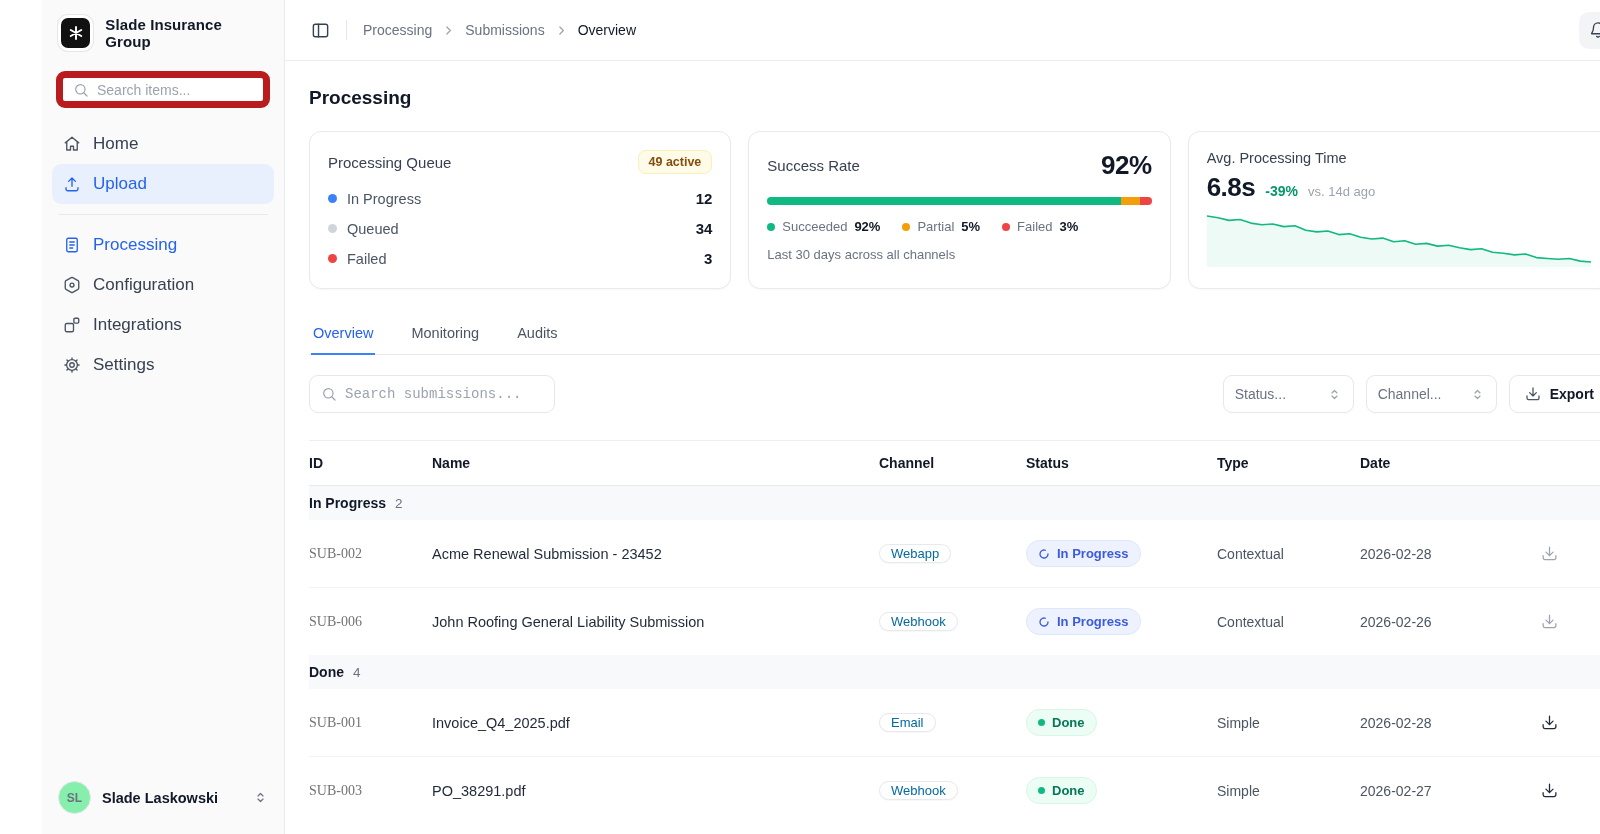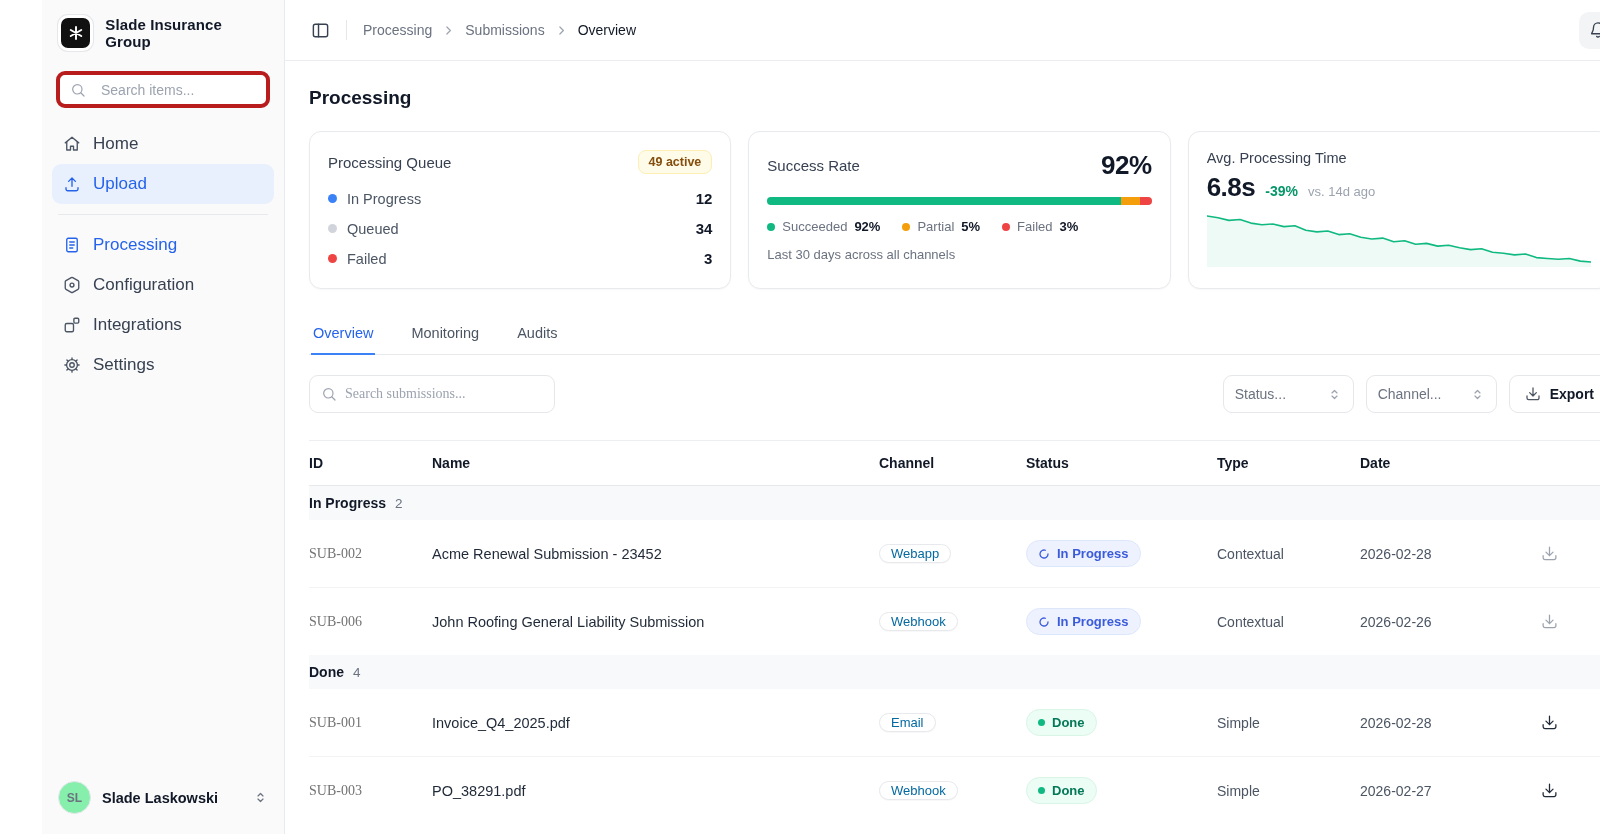--- a/index.html
+++ b/index.html
@@ -8,22 +8,22 @@
   .app { display:flex; width:1600px; height:834px;margin-left:42px; }
 
   
   .sidebar { width:243px; min-width:243px; background:#fafafa; border-right:1px solid #e8eaed;
     display:flex; flex-direction:column; }
   .brand { display:flex; align-items:center; gap:12px; padding:15px 16px 12px; }
   .brand-logo { width:36px; height:36px; border-radius:10px; background:#111; border:3px solid #fff;
     box-shadow:0 0 0 1px #e5e7eb; display:flex; align-items:center; justify-content:center; }
   .brand-logo svg { width:18px; height:18px; color:#fff; }
   .brand-name { font-size:15px; font-weight:700; color:#111827; letter-spacing:.1px; }
-  .side-search { margin:8px 14px 16px; height:37px; background:#fff; border:4px solid #b91c1c;
-    border-radius:9px; display:flex; align-items:center; gap:15px; padding:0 10px; }
+  .side-search { margin:8px 14px 16px; height:37px; background:#fff; border:7px solid #b91c1c;
+    border-radius:9px; display:flex; align-items:center; gap:8px; padding:0 10px; }
   .side-search svg { width:16px; height:16px; color:#9ca3af; flex:none; }
   .side-search input { border:none; outline:none; background:transparent; font-size:14px;
     font-family:"Liberation Sans", sans-serif; color:#374151; width:100%; }
   .side-search input::placeholder { color:#9ca3af; }
   nav { padding:0 10px; display:flex; flex-direction:column; }
   .nav-item { display:flex; align-items:center; gap:12px; padding:10px 11px; border-radius:9px;
     font-size:17px; font-weight:500; color:#374151; cursor:pointer; }
   .nav-item .nav-icon { display:flex; color:#4b5563; }
   .nav-item .nav-icon svg { width:18px; height:18px; }
   .nav-item.highlight { background:#e9f0fd; color:#2563eb; }
@@ -90,21 +90,21 @@
   .tab { font-size:14.5px; font-weight:500; color:#4b5563; padding:6px 2px 12px; cursor:pointer;
     border-bottom:2px solid transparent; margin-bottom:-1px; }
   .tab.active { color:#2563eb; border-bottom-color:#3b82f6; }
 
   
   .toolbar { display:flex; align-items:center; margin-top:20px; }
   .tb-search { width:246px; height:38px; border:1px solid #e5e7eb; border-radius:9px; display:flex;
     align-items:center; gap:8px; padding:0 11px; background:#fff; }
   .tb-search svg { width:16px; height:16px; color:#9ca3af; flex:none; }
   .tb-search input { border:none; outline:none; font-size:14px; color:#a16207; width:100%;
-    font-family:Liberation Serif, serif; background:transparent; }
+    font-family:Liberation Mono, monospace; background:transparent; }
   .tb-search input::placeholder { color:#9ca3af; }
   .toolbar-right { margin-left:auto; display:flex; gap:12px; }
   .select { height:38px; min-width:131px; border:1px solid #e5e7eb; border-radius:9px; background:#fff;
     display:flex; align-items:center; justify-content:space-between; padding:0 11px; gap:14px;
     font-size:14px; color:#6b7280; cursor:pointer; }
   .select .chev { color:#9ca3af; display:flex; }
   .btn-export { height:38px; border:1px solid #e5e7eb; border-radius:9px; background:#fff;
     display:flex; align-items:center; gap:9px; padding:0 15px; font-size:14px; font-weight:600;
     color:#111827; cursor:pointer; }
   .btn-export svg { width:16px; height:16px; color:#4b5563; }

